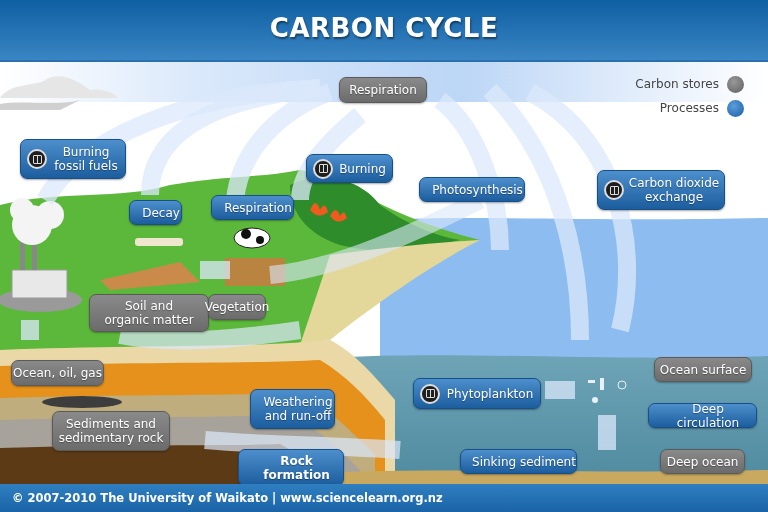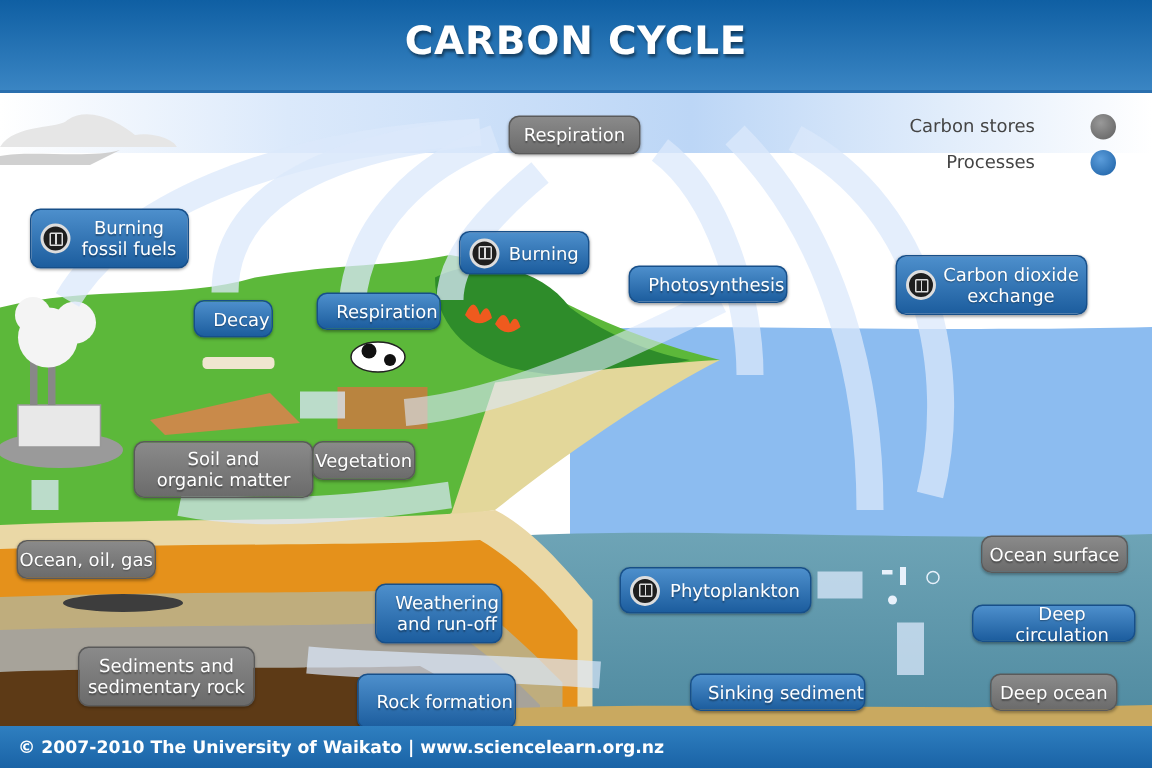--- a/index.html
+++ b/index.html
@@ -18,21 +18,21 @@
     text-shadow:0 1px 1px rgba(0,0,0,0.35); }
   .store { background:linear-gradient(#8a8a8a, #6b6b6b); border:1.5px solid #5a5a5a; box-shadow:0 1px 2px rgba(0,0,0,0.3); }
   .process { background:linear-gradient(#4d8fcc, #1c5d9e); border:1.5px solid #174f89; box-shadow:0 1px 2px rgba(0,0,0,0.35);padding-left:11px; }
   .process.has-icon { justify-content:flex-start; padding-left:6px; }
   .process.has-icon .text { flex:1; text-align:center; }
   .video-icon { width:20px; height:20px; border-radius:50%; background:#1e1e1e; border:2px solid #ddd;
     box-sizing:border-box; display:flex; align-items:center; justify-content:center; flex:none; }
   .video-icon span { display:block; width:9px; height:9px; border:1.5px solid #ddd; border-radius:1px; box-sizing:border-box;
     background:linear-gradient(90deg, transparent 40%, #ddd 40%, #ddd 55%, transparent 55%); }
   .legend { position:absolute; right:24px; top:73px; font-size:12px; color:#444; }
-  .legend .row { display:flex; align-items:center; justify-content:flex-end; height:24px;gap:29px; }
+  .legend .row { display:flex; align-items:center; justify-content:flex-end; height:24px; }
   .legend .dot { width:17px; height:17px; border-radius:50%; margin-left:8px; }
   .legend .dot.gray { background:radial-gradient(circle at 40% 35%, #999, #5e5e5e); }
   .legend .dot.blue { background:radial-gradient(circle at 40% 35%, #5b9ddb, #1a5ea3); }
 </style>
 </head>
 <body>
 
 <div class="header">
   <div class="title">CARBON CYCLE</div>
 </div>
@@ -134,27 +134,27 @@
     </div>
   </div>
 </div>
 
 <div class="label store" style="left:339px;top:77px;width:88px;height:26px;">
   <span>Respiration</span>
 </div>
 <div class="label store" style="left:89px;top:294px;width:120px;height:38px;">
   <span><span>Soil and</span><br><span>organic matter</span></span>
 </div>
-<div class="label store" style="left:208px;top:294px;width:69px;height:26px;">
+<div class="label store" style="left:208px;top:294px;width:58px;height:26px;">
   <span>Vegetation</span>
 </div>
 <div class="label store" style="left:11px;top:360px;width:93px;height:26px;">
   <span>Ocean, oil, gas</span>
 </div>
-<div class="label store" style="left:52px;top:431px;width:118px;height:40px;">
+<div class="label store" style="left:52px;top:411px;width:118px;height:40px;">
   <span><span>Sediments and</span><br><span>sedimentary rock</span></span>
 </div>
 <div class="label store" style="left:654px;top:357px;width:98px;height:25px;">
   <span>Ocean surface</span>
 </div>
 <div class="label store" style="left:660px;top:449px;width:85px;height:25px;">
   <span>Deep ocean</span>
 </div>
 
 <div class="label process has-icon" style="left:20px;top:139px;width:106px;height:40px;">
@@ -192,19 +192,19 @@
       <span></span>
     </span>
   <span class="text">Phytoplankton</span>
 </div>
 <div class="label process" style="left:648px;top:403px;width:109px;height:25px;">
   <span>Deep circulation</span>
 </div>
 <div class="label process" style="left:460px;top:449px;width:117px;height:25px;">
   <span>Sinking sediment</span>
 </div>
-<div class="label process" style="left:238px;top:449px;width:106px;height:37px;">
+<div class="label process" style="left:238px;top:449px;width:106px;height:37px;font-weight:bold;">
   <span>Rock formation</span>
 </div>
 
 <div class="footer">
   <div class="credit">© 2007-2010 The University of Waikato | www.sciencelearn.org.nz</div>
 </div>
 
 </body></html>

